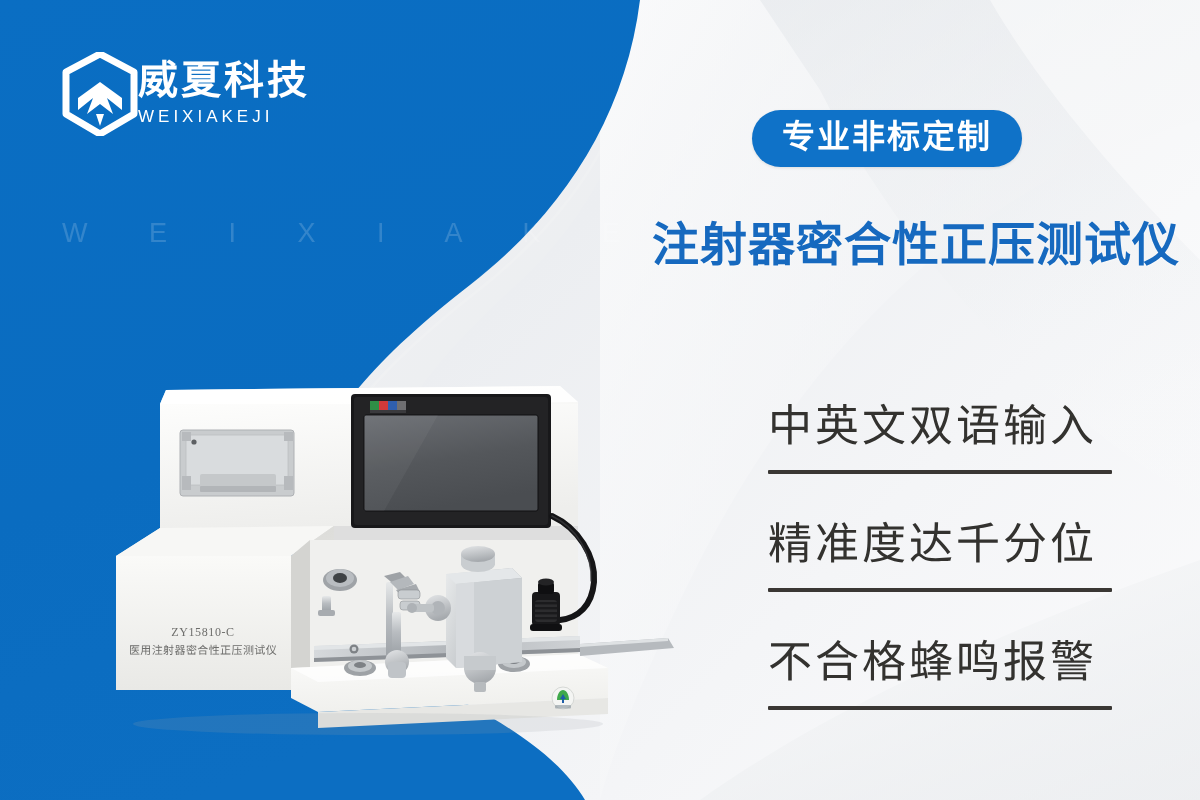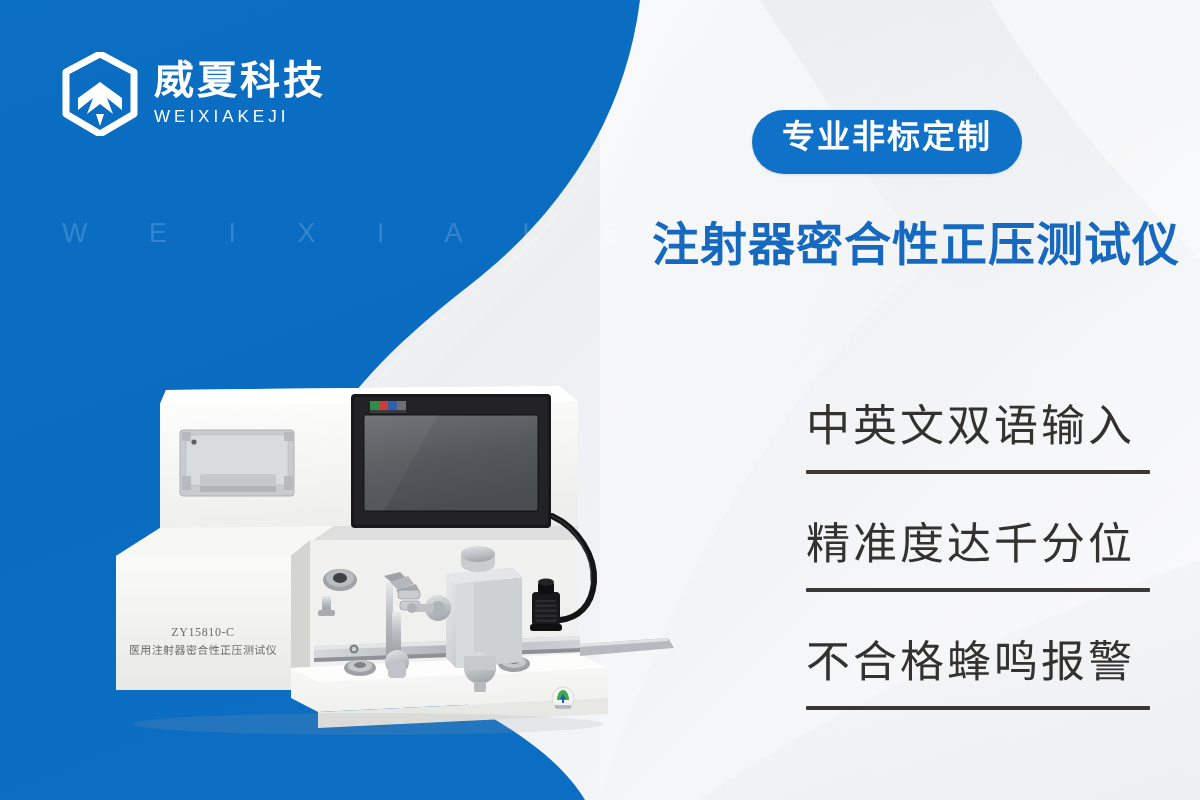--- a/index.html
+++ b/index.html
@@ -23,21 +23,21 @@
   .bg-light {
     position: absolute; inset: 0;
     background:
       linear-gradient(135deg, #f7f8fa 0%, #eceef1 40%, #f4f5f7 70%, #fbfbfc 100%);
   }
   .bg-svg { position: absolute; inset: 0; width: 1200px; height: 800px; }
 
   
   .logo-block {
     position: absolute; left: 62px; top: 52px;
-    display: flex; align-items: center; gap: 16px;
+    display: flex; align-items: center; 
   }
   .logo-mark { width: 76px; height: 84px; }
   .logo-text { display: flex; flex-direction: column; justify-content: center; }
   .logo-cn {
     font-size: 40px; font-weight: 700; color: #ffffff;
     letter-spacing: 3px; line-height: 1.08;
     font-family: "Liberation Sans", "DejaVu Sans", sans-serif;
   }
   .logo-en {
     font-size: 17px; font-weight: 400; color: #ffffff;
@@ -52,42 +52,42 @@
     color: rgba(255,255,255,0.17);
     white-space: nowrap;
     user-select: none;
   }
 
   
   .badge-pill {
     position: absolute; left: 752px; top: 110px;
     background: #0f72c8;
     border-radius: 40px;
-    padding: 9px 30px 19px 30px;
+    padding: 9px 30px 12px 30px;
     box-shadow: 0 1px 3px rgba(0,0,0,0.10);
   }
   .badge-pill-text {
     font-size: 33px; font-weight: 700; color: #ffffff;
     letter-spacing: 2px; line-height: 1.08;
     white-space: nowrap;
   }
 
   
   .headline {
     position: absolute; left: 652px; top: 206px;
     font-size: 47px; font-weight: 700;
     color: #1669bf;
     letter-spacing: 1px;
     white-space: nowrap;
     text-shadow: 0 1px 2px rgba(255,255,255,0.55);
   }
 
   
   .features {
-    position: absolute; left: 806px; top: 404px;
+    position: absolute; left: 768px; top: 404px;
     width: 346px;
   }
   .feature-row { position: relative; }
   .feature-text {
     font-size: 44px;
     font-weight: 400;
     color: #33322f;
     letter-spacing: 3px;
     line-height: 1.0;
     white-space: nowrap;

